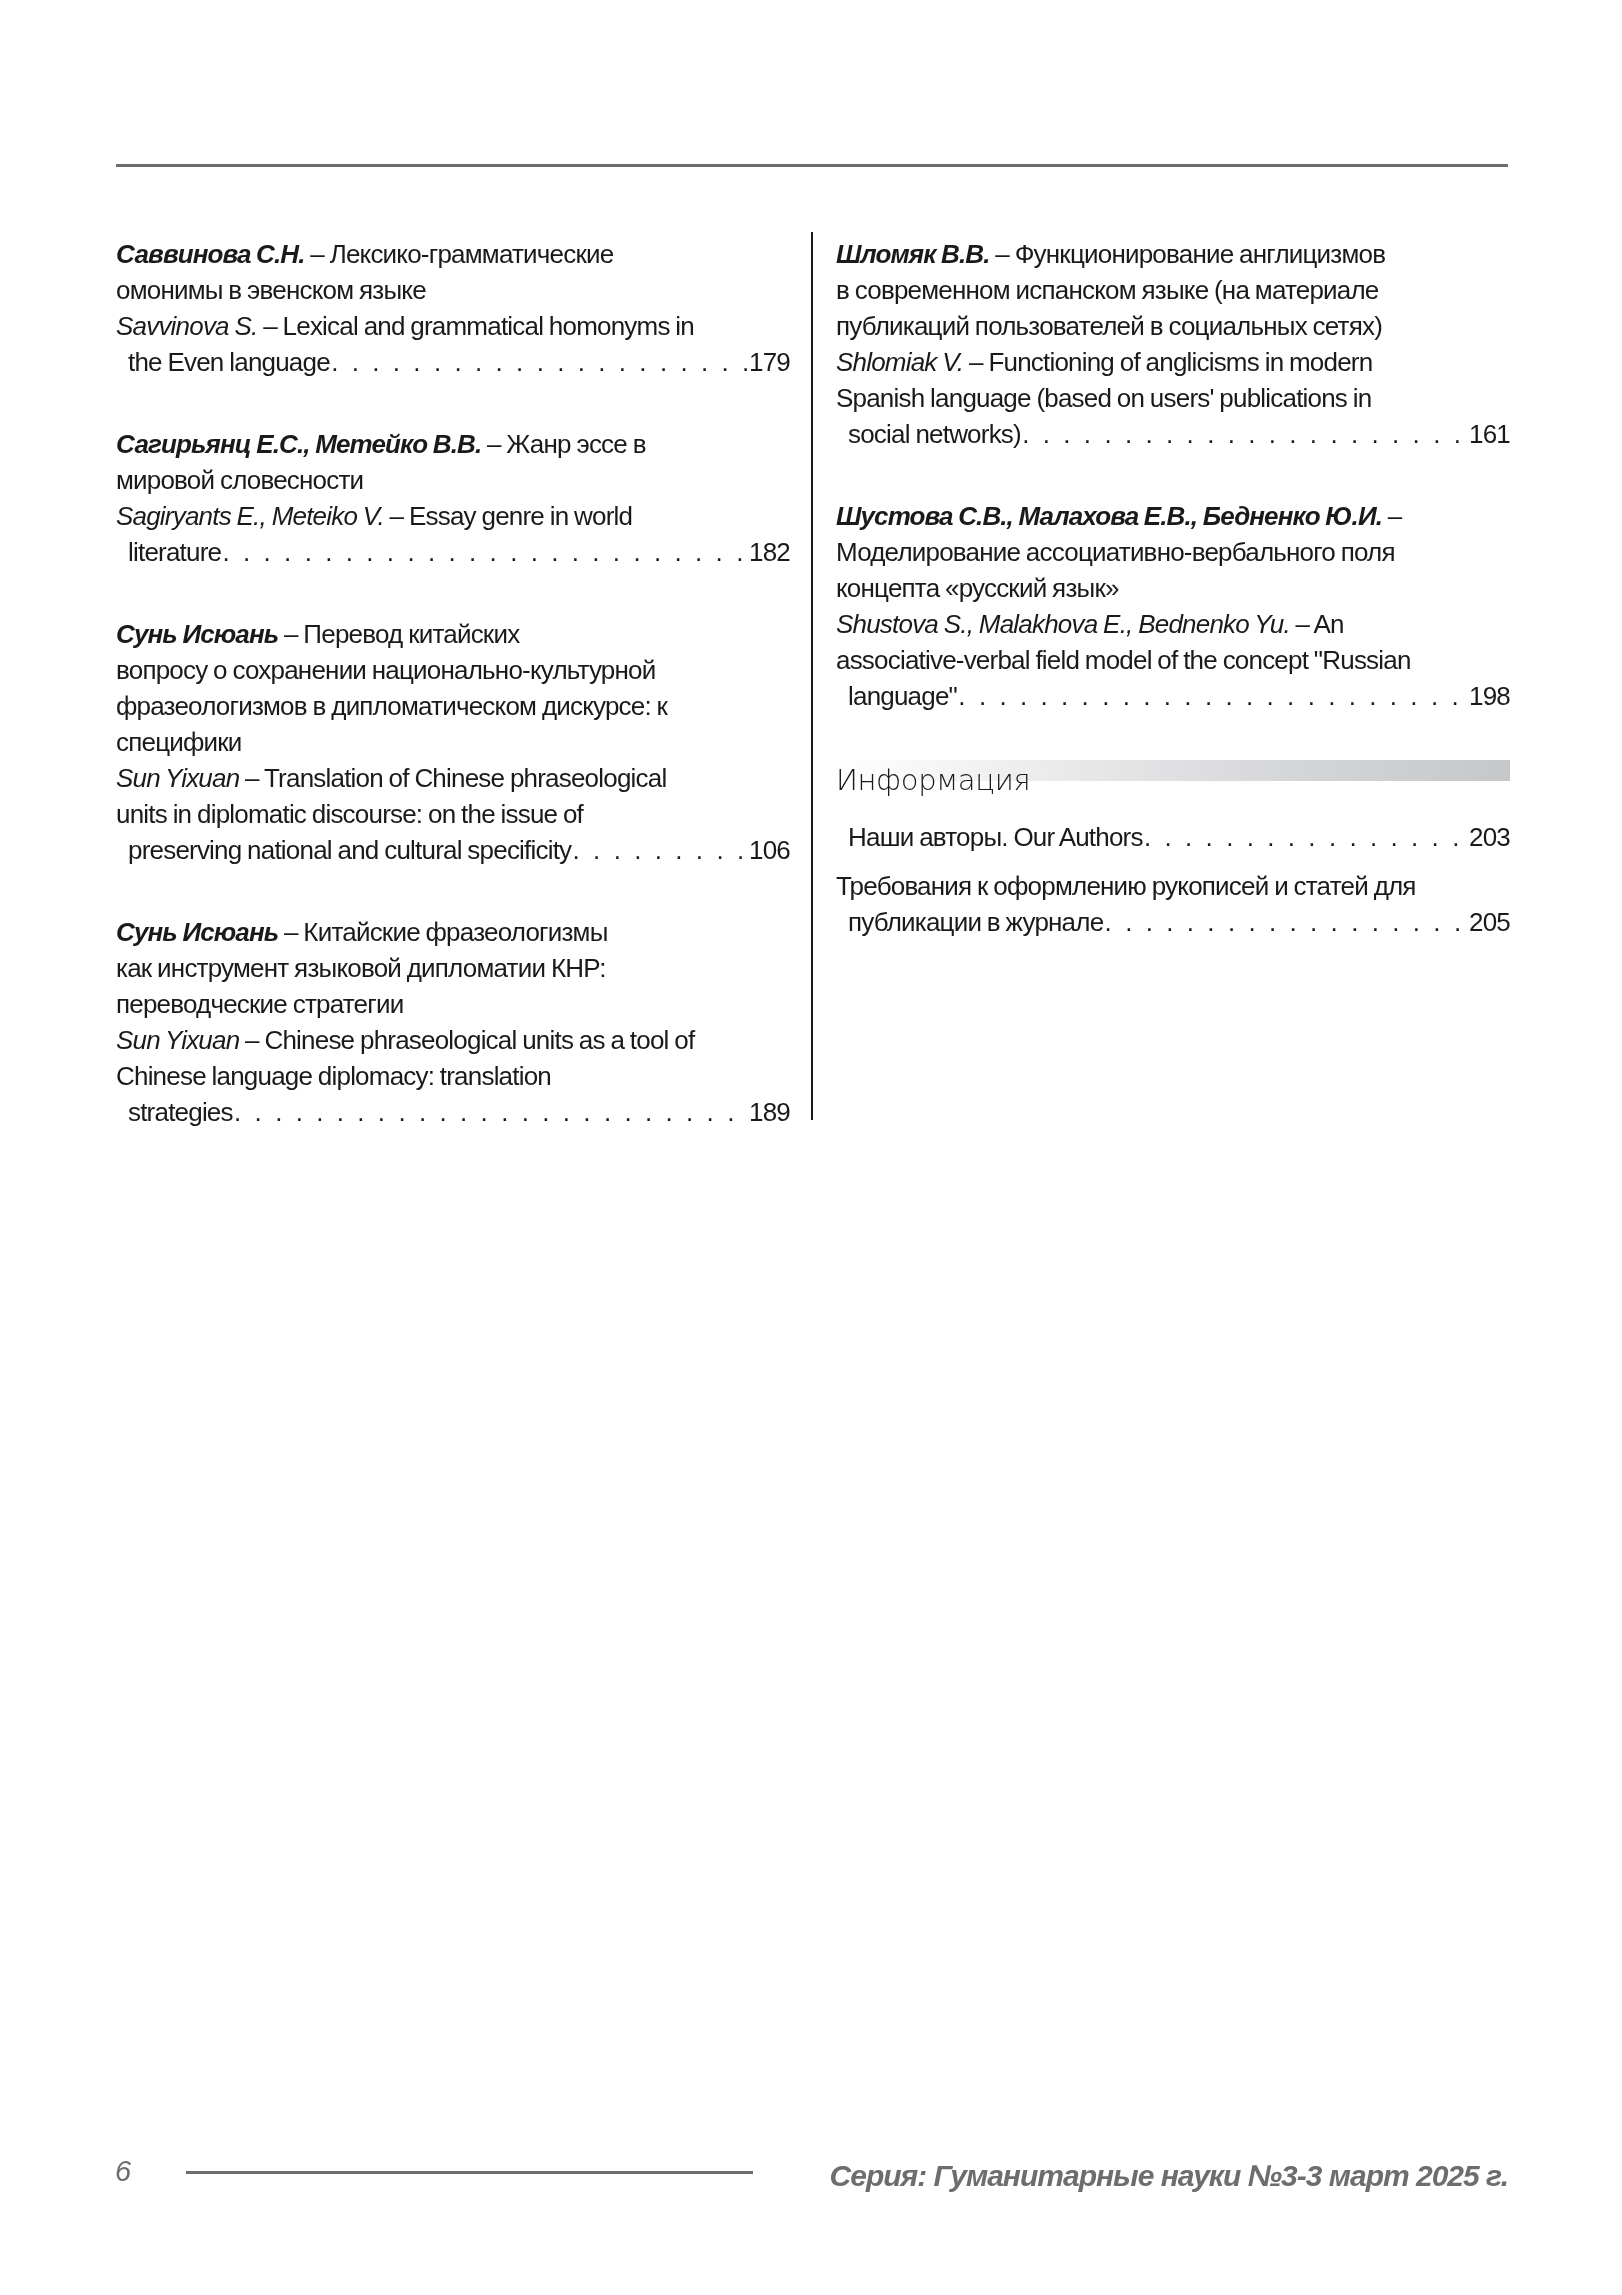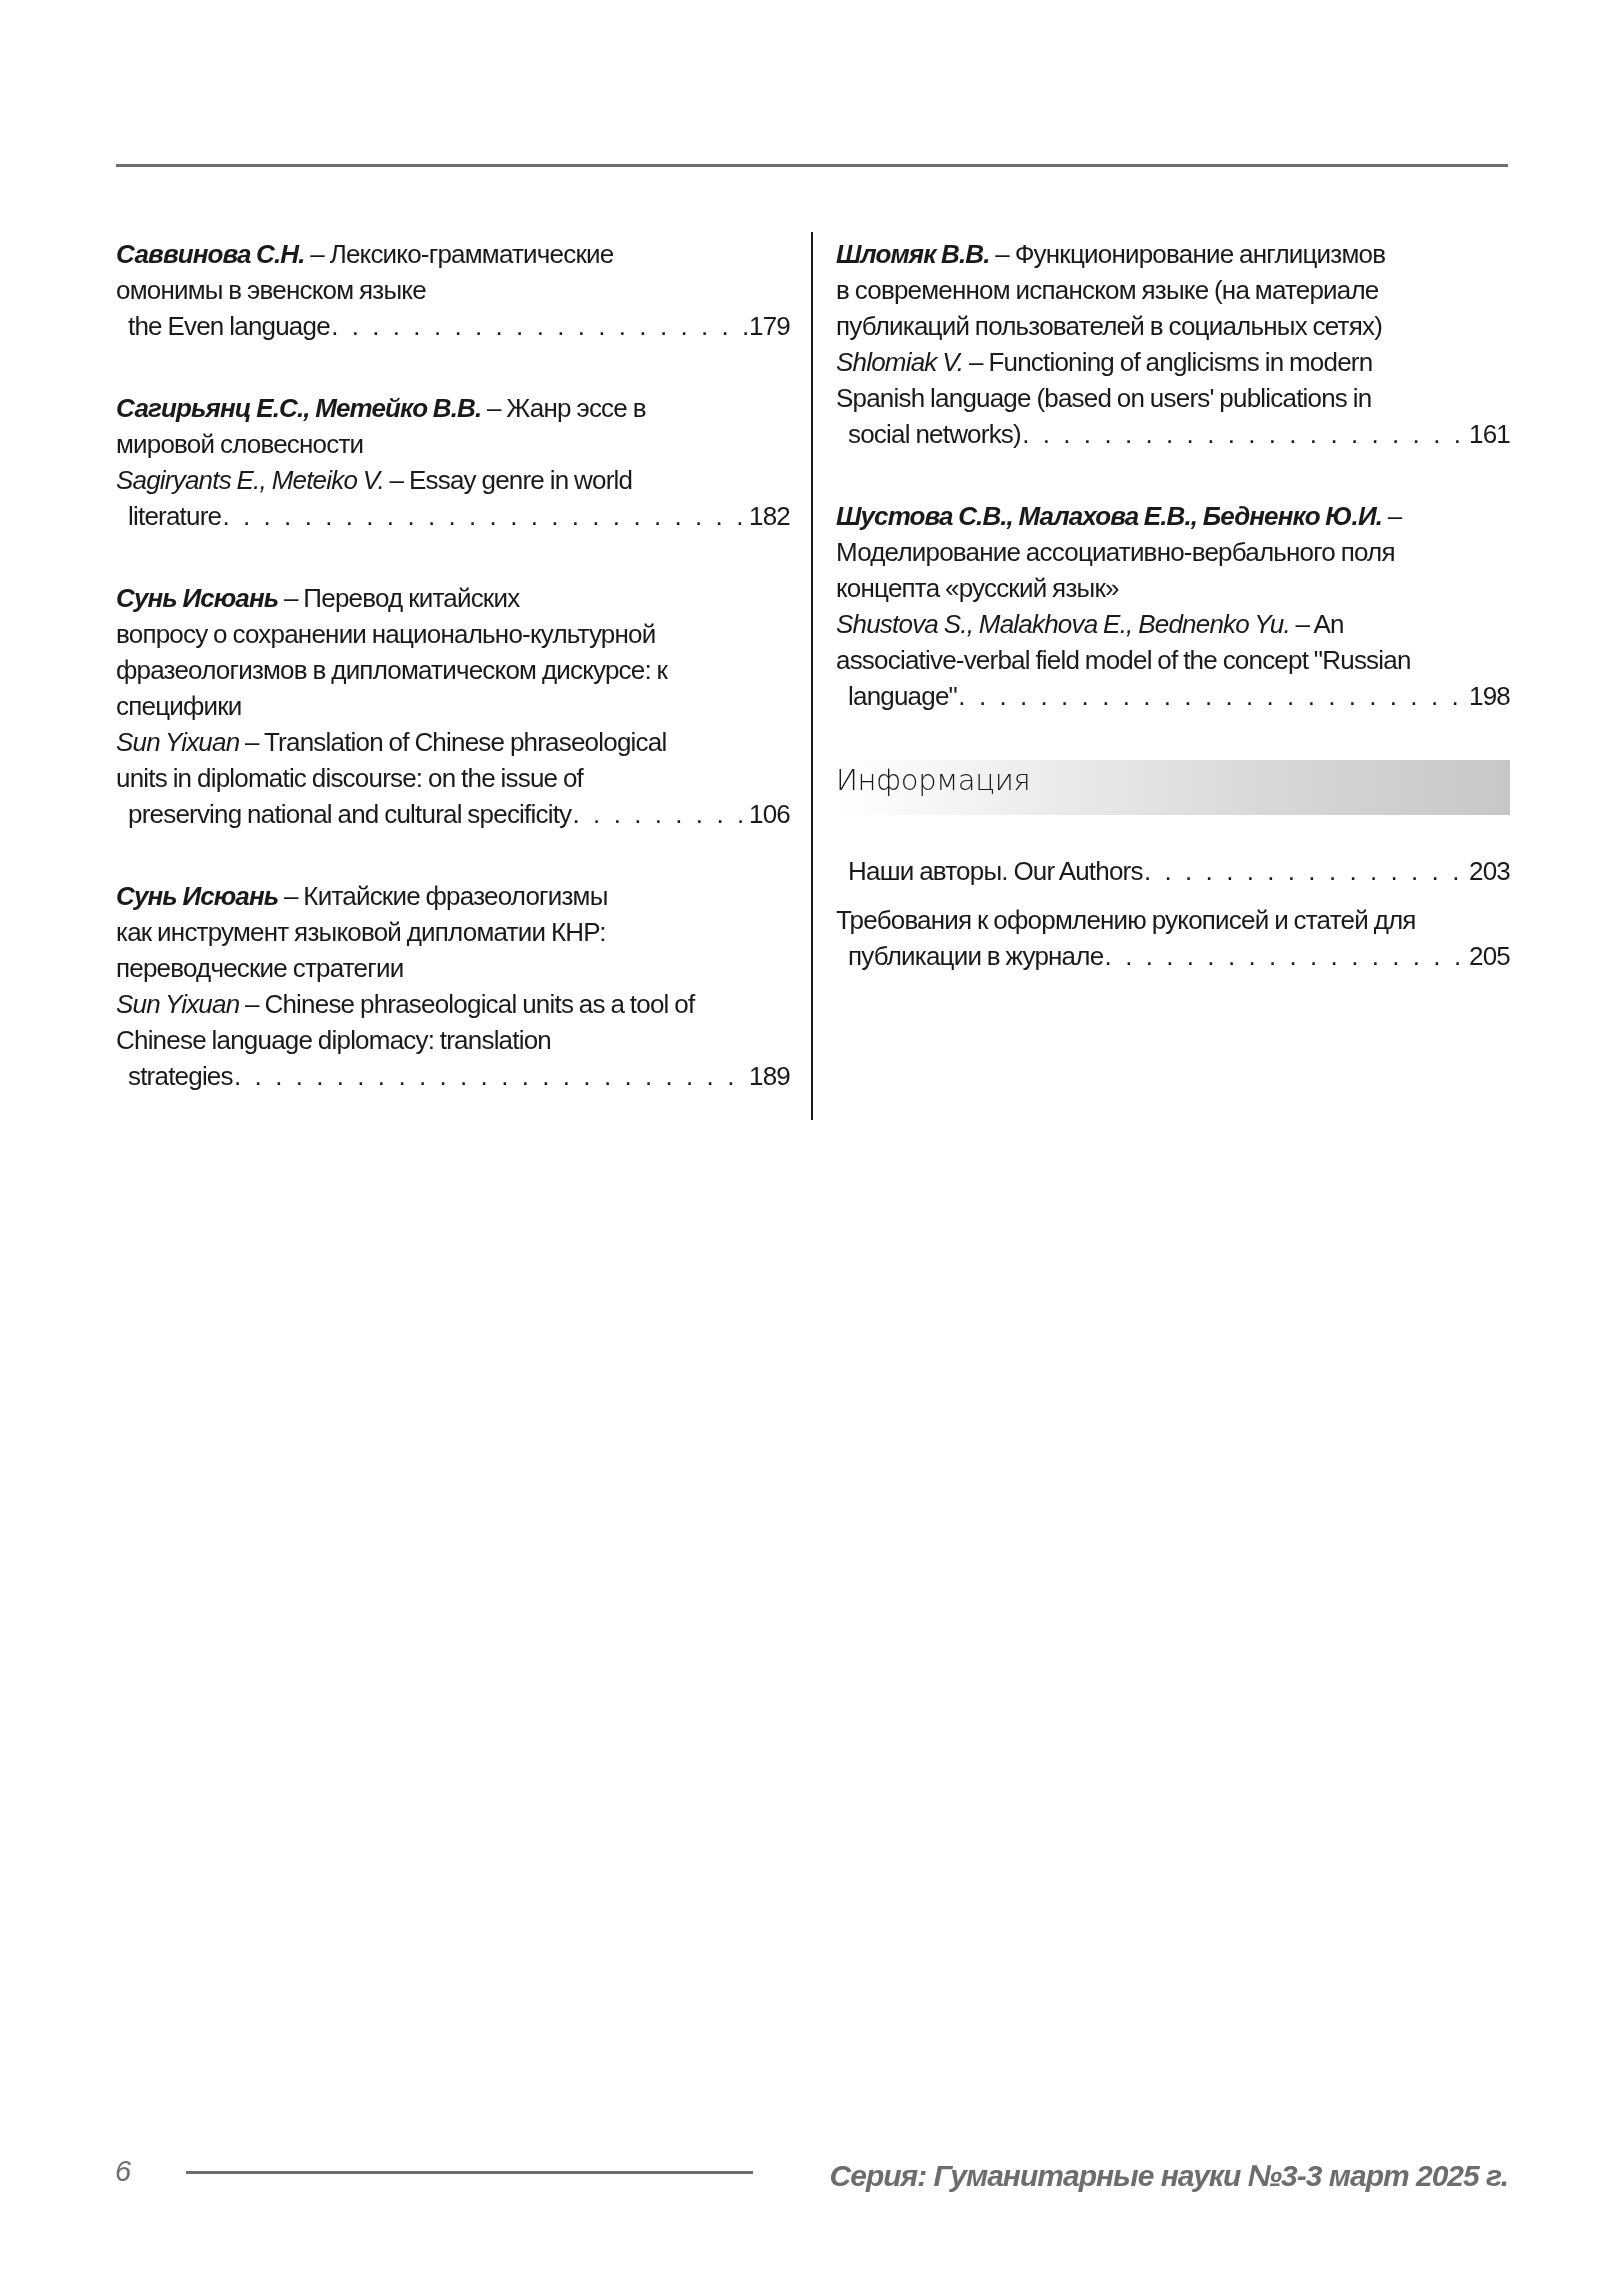--- a/index.html
+++ b/index.html
@@ -16,21 +16,21 @@
   .entry { margin-bottom: 46px; }
   .line { display: block; font-size: 26px; line-height: 36px; height: 36px; white-space: nowrap;
           letter-spacing: -0.8px; word-spacing: -0.7px; }
   .authors-ru { font-weight: bold; font-style: italic; letter-spacing: -0.9px; }
   .authors-en { font-style: italic; }
   .leader-line { display: flex; align-items: baseline; margin-left: 12px; }
   .leader-line .lead-text { flex: 0 0 auto; }
   .leader-line .dots { flex: 1 1 auto; overflow: hidden; white-space: nowrap; letter-spacing: 3.4px; margin: 0 1.3px; color: #1a1a1a; }
   .leader-line .page-num { flex: 0 0 auto; }
 
-  .section-header { position: relative; height: 55px; margin-top: 0; margin-bottom: 38px;
+  .section-header { position: relative; height: 21px; margin-top: 0; margin-bottom: 38px;
                     background: linear-gradient(to right, #ffffff 0%, #ececed 30%, #d6d7d9 65%, #c6c7c9 100%); }
   .section-header .section-title { position: absolute; left: 0; top: 2.6px; font-size: 29px; line-height: 34px;
                     font-weight: normal; color: #1a1a1a; letter-spacing: -0.3px; font-family: "DejaVu Sans", sans-serif; font-weight: 200; }
 
   .info-entry { margin-bottom: 13px; }
 
   .footer-page { position: absolute; left: 115px; top: 2155px; font-size: 29px; font-style: italic; color: #6d6d6d; }
   .footer-rule { position: absolute; left: 186px; top: 2171px; width: 567px; height: 2.6px; background: #6d6d6d; }
   .footer-series { position: absolute; right: 115px; top: 2159px; font-size: 30px; font-weight: bold; font-style: italic;
                    color: #6d6d6d; letter-spacing: -1px; white-space: nowrap; }
@@ -38,20 +38,21 @@
 </head>
 <body>
 
 <div class="top-rule"></div>
 <div class="col-divider"></div>
 
 <div class="column col-left" id="left-col">
     <div class="entry">
       <div class="line"><span class="authors-ru">Саввинова С.Н.</span> <span>– Лексико-грамматические</span></div>
       <div class="line"><span>омонимы в эвенском языке</span></div>
+      <div class="line"><span class="authors-en">Savvinova S.</span> <span>– Lexical and grammatical homonyms in</span></div>
       <div class="line leader-line">
         <span class="lead-text"><span>the Even language</span></span>
         <span class="dots">. . . . . . . . . . . . . . . . . . . . . . . . . . . . . . . . . . . . . . . . . . . . . . . . . . . . . . . . . . . . . . . . . . . . . . . . . . . . . . . . . . . . . . . . . . . . . . . . . . . . . . . . . . . . . . . . . . . . . . . . </span>
         <span class="page-num">179</span>
       </div>
     </div>
     <div class="entry">
       <div class="line"><span class="authors-ru">Сагирьянц Е.С., Метейко В.В.</span> <span>– Жанр эссе в</span></div>
       <div class="line"><span>мировой словесности</span></div>
       <div class="line"><span class="authors-en">Sagiryants E., Meteiko V.</span> <span>– Essay genre in world</span></div>

